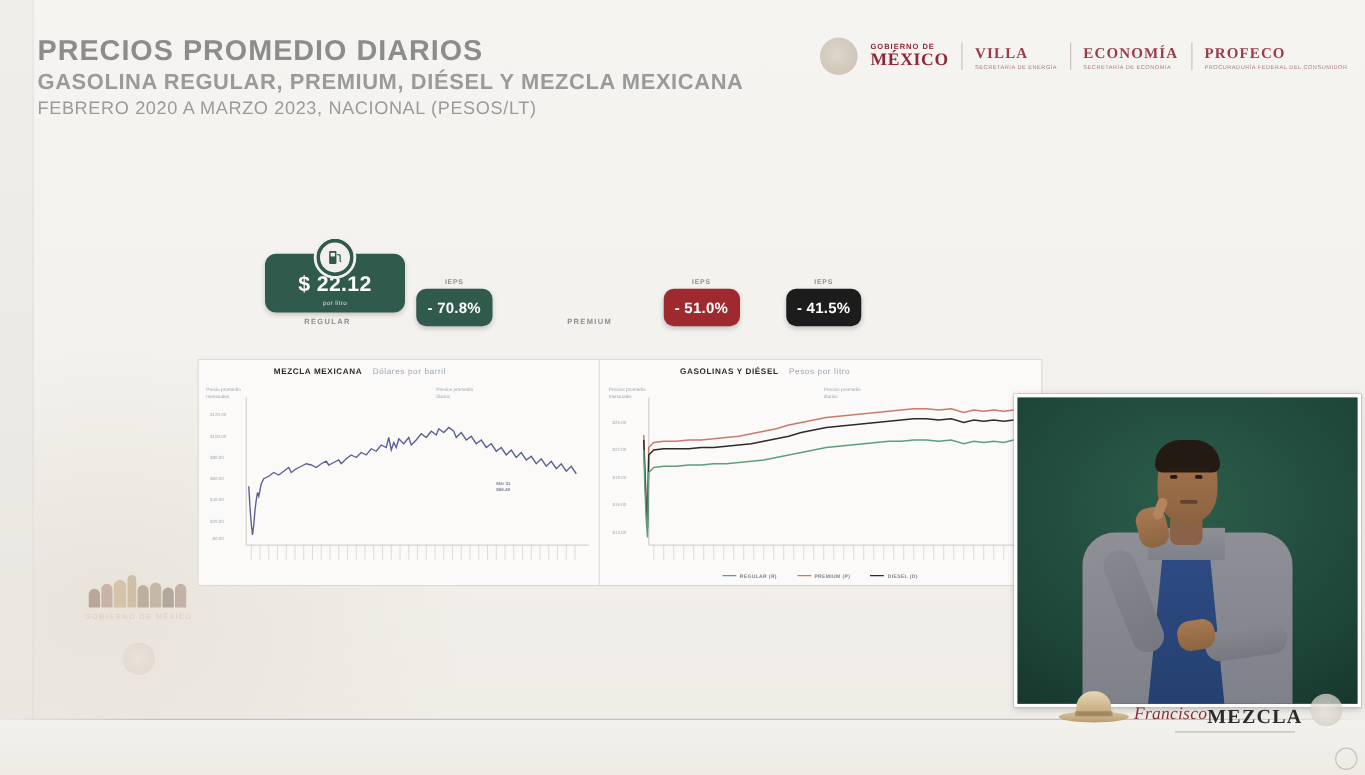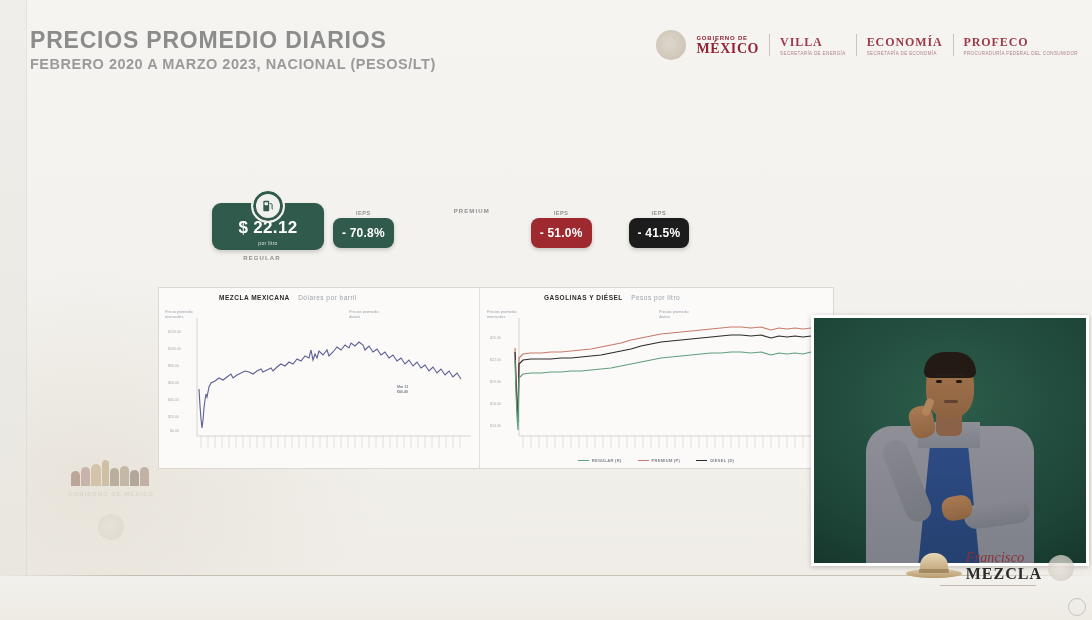--- a/index.html
+++ b/index.html
@@ -34,42 +34,42 @@
   #header{position:absolute;left:30px;top:28px;}
   #title-main{
     font-size:23px;font-weight:bold;letter-spacing:.8px;color:#8c8c8c;
     line-height:1.12;white-space:nowrap;
   }
   #title-sub1{
     font-size:17.5px;font-weight:bold;letter-spacing:.5px;color:#9a9a9a;
     line-height:1.35;white-space:nowrap;
   }
   #title-sub2{
-    font-size:14.5px;font-weight:bold;letter-spacing:.5px;color:#9a9a9a;
+    font-size:14.5px;font-weight:normal;letter-spacing:.5px;color:#9a9a9a;
     line-height:1.45;white-space:nowrap;
   }
 
   
   #gov-logos{position:absolute;right:14px;top:30px;display:flex;align-items:center;gap:10px;}
   .gov-seal{width:30px;height:30px;border-radius:50%;
     background:radial-gradient(circle at 45% 45%, #cbbfae 0%, #b7a893 55%, #9d8e78 100%);
     opacity:.55;}
   #gov-mex{display:flex;flex-direction:column;align-items:flex-start;line-height:1;}
   #gov-mex .l1{font-size:6px;font-weight:bold;letter-spacing:.8px;color:#8f2535;}
   #gov-mex .l2{font-size:14px;font-weight:bold;letter-spacing:.6px;color:#8f2535;
     font-family:"Liberation Serif", serif;margin-top:1px;}
   .logo-div{width:1px;height:22px;background:rgba(150,120,120,.4);}
   .brand{font-family:"Liberation Serif", serif;font-size:12px;font-weight:bold;
     letter-spacing:.9px;color:#9b3b47;}
   .brand .sub{display:block;font-size:4.5px;letter-spacing:.4px;color:#b07d84;
     font-family:"Liberation Sans",sans-serif;font-weight:normal;margin-top:1px;}
 
   
   #cards{position:absolute;left:212px;top:203px;display:flex;gap:0;}
-  .card-group{position:relative;display:flex;align-items:flex-start;margin-right:28px;}
+  .card-group{position:relative;display:flex;align-items:flex-end;margin-right:28px;}
   .card{
     position:relative;width:100px;border-radius:9px;
     padding:16px 6px 4px;text-align:center;color:#fff;
     box-shadow:0 2px 4px rgba(0,0,0,.18);
   }
   .card.green{background:#2f5a4c;}
   .card.red{background:#9e2a30;}
   .card.dark{background:#2a2a2a;}
   .card-icon{
     position:absolute;left:50%;top:-14px;transform:translateX(-50%);
@@ -163,21 +163,21 @@
     background:linear-gradient(180deg,#a87a53,#8e6441);transform:rotate(-10deg);}
 
   
   #fv{position:absolute;right:18px;bottom:38px;display:flex;align-items:flex-end;gap:4px;}
   #fv-hat{width:56px;height:34px;position:relative;}
   #fv-hat .brim{position:absolute;left:0;bottom:4px;width:56px;height:9px;border-radius:50%;
     background:linear-gradient(180deg,#d9c6a3,#b99b6e);}
   #fv-hat .crown{position:absolute;left:14px;bottom:9px;width:28px;height:20px;
     border-radius:13px 13px 4px 4px;background:linear-gradient(180deg,#e6d6b6,#c0a375);}
   #fv-hat .band{position:absolute;left:13px;bottom:9px;width:30px;height:4px;background:#8e7450;opacity:.6;}
-  #fv-text{display:flex;flex-direction:column;line-height:1;}
+  #fv-text{display:flex;flex-direction:row;line-height:1;}
   #fv-text .f{font-family:"Liberation Serif",serif;font-style:italic;font-size:14px;
     color:#8b2f37;letter-spacing:.2px;}
   #fv-text .v{font-family:"Liberation Serif",serif;font-weight:bold;font-size:16px;
     color:#2b2b2b;letter-spacing:1px;margin-top:1px;}
   #fv-seal{width:26px;height:26px;border-radius:50%;margin-left:2px;margin-bottom:1px;
     background:radial-gradient(circle at 45% 45%, #e8e4dc 0%, #d7d2c8 60%, #c3bdb1 100%);opacity:.75;}
   #fv-rule{position:absolute;right:56px;bottom:34px;width:96px;height:1px;background:rgba(140,120,100,.45);}
 
   #wm{position:absolute;left:56px;bottom:40px;width:110px;height:120px;opacity:.5;
     display:flex;flex-direction:column;align-items:center;}
@@ -190,20 +190,21 @@
     border:1px solid rgba(120,120,120,.35);}
 </style>
 </head>
 <body>
 
 <div id="slide">
   <div id="left-strip"></div>
 
   <div id="header">
     <div id="title-main">PRECIOS PROMEDIO DIARIOS</div>
+    <div id="title-sub1">GASOLINA REGULAR, PREMIUM, DIÉSEL Y MEZCLA MEXICANA</div>
     <div id="title-sub2">FEBRERO 2020 A MARZO 2023, NACIONAL (PESOS/LT)</div>
   </div>
 
   <div id="gov-logos">
     <div class="gov-seal"></div>
     <div id="gov-mex">
       <span class="l1">GOBIERNO DE</span>
       <span class="l2">MÉXICO</span>
     </div>
     <div class="logo-div"></div>

